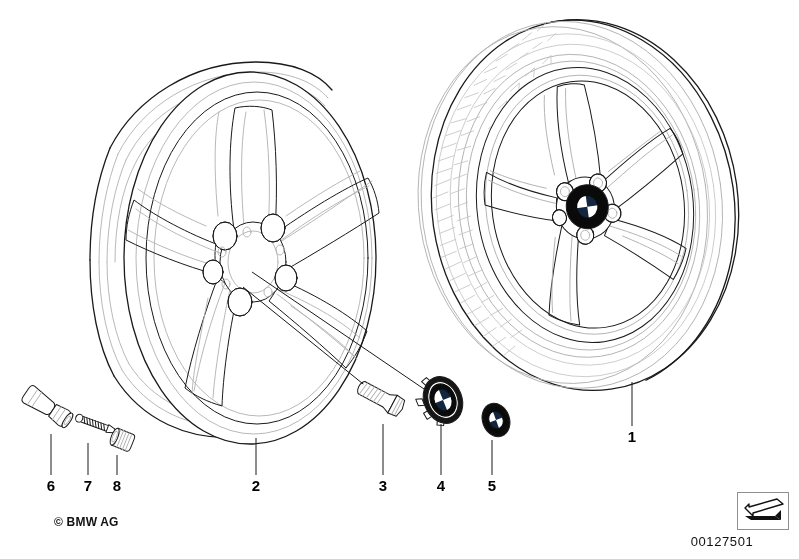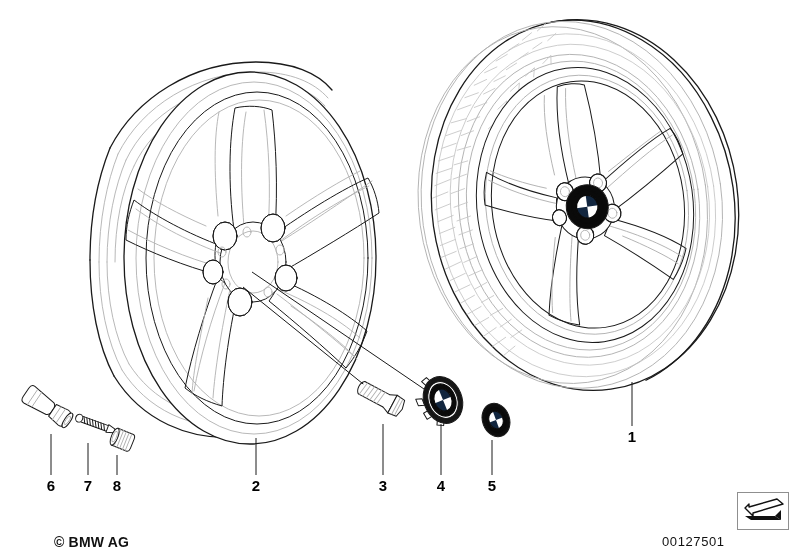--- a/index.html
+++ b/index.html
@@ -33,37 +33,37 @@
     color: #000000;
     line-height: 1;
     text-align: center;
     width: 22px;
     margin-left: -11px;
   }
 
   #copyright-text {
     position: absolute;
     left: 24px;
-    top: 534px;
+    top: 515px;
     font-family: "Liberation Sans", sans-serif;
-    font-size: 14px;
+    font-size: 12px;
     font-weight: bold;
     color: #111111;
     letter-spacing: 0.2px;
     white-space: nowrap;
     padding-left: 30px;
   }
 
   #diagram-id-text {
     position: absolute;
     left: 722px;
     top: 534px;
     width: 120px;
     margin-left: -60px;
-    text-align: left;
+    text-align: center;
     font-family: "Liberation Sans", sans-serif;
     font-size: 13px;
     font-weight: normal;
     color: #111111;
     letter-spacing: 0.6px;
     white-space: nowrap;
   }
 
   #footer-arrow-box {
     position: absolute;

